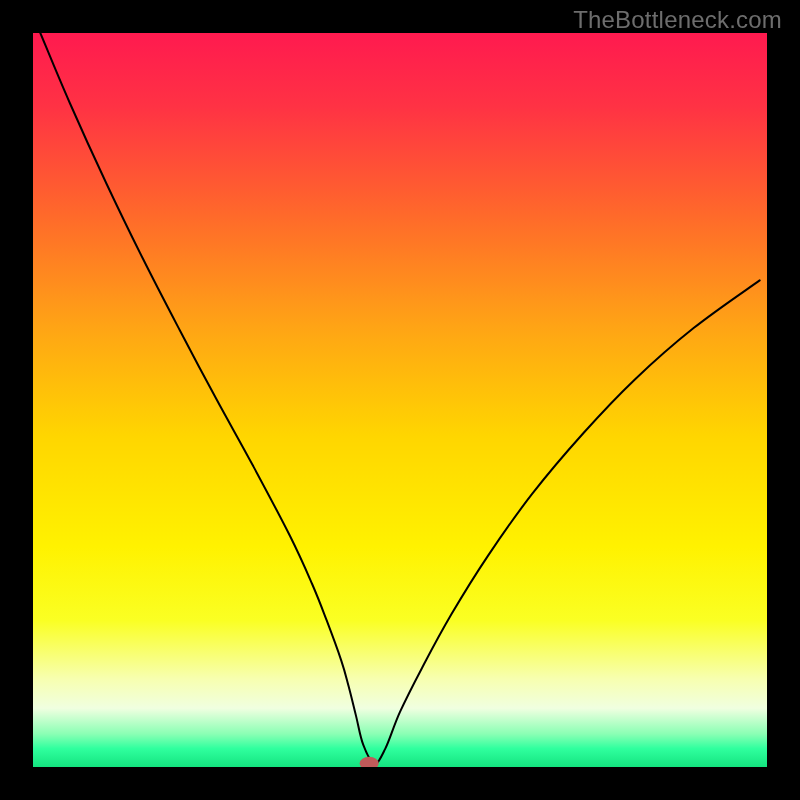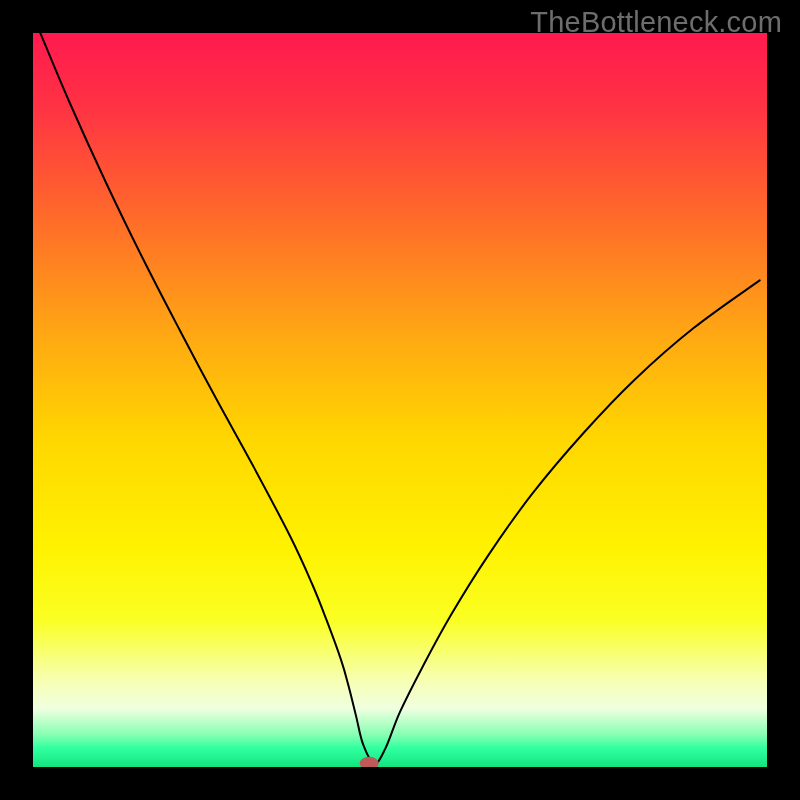--- a/index.html
+++ b/index.html
@@ -25,21 +25,21 @@
     top: 33px;
     width: 734px;
     height: 734px;
     overflow: hidden;
   }
   .watermark {
     position: absolute;
     top: 6px;
     right: 18px;
     color: #6d6d6d;
-    font-size: 29px;
+    font-size: 24px;
     font-weight: 500;
     letter-spacing: 0.2px;
     user-select: none;
   }
   svg { display: block; }
 </style>
 </head>
 <body>
 
 <div class="frame">

